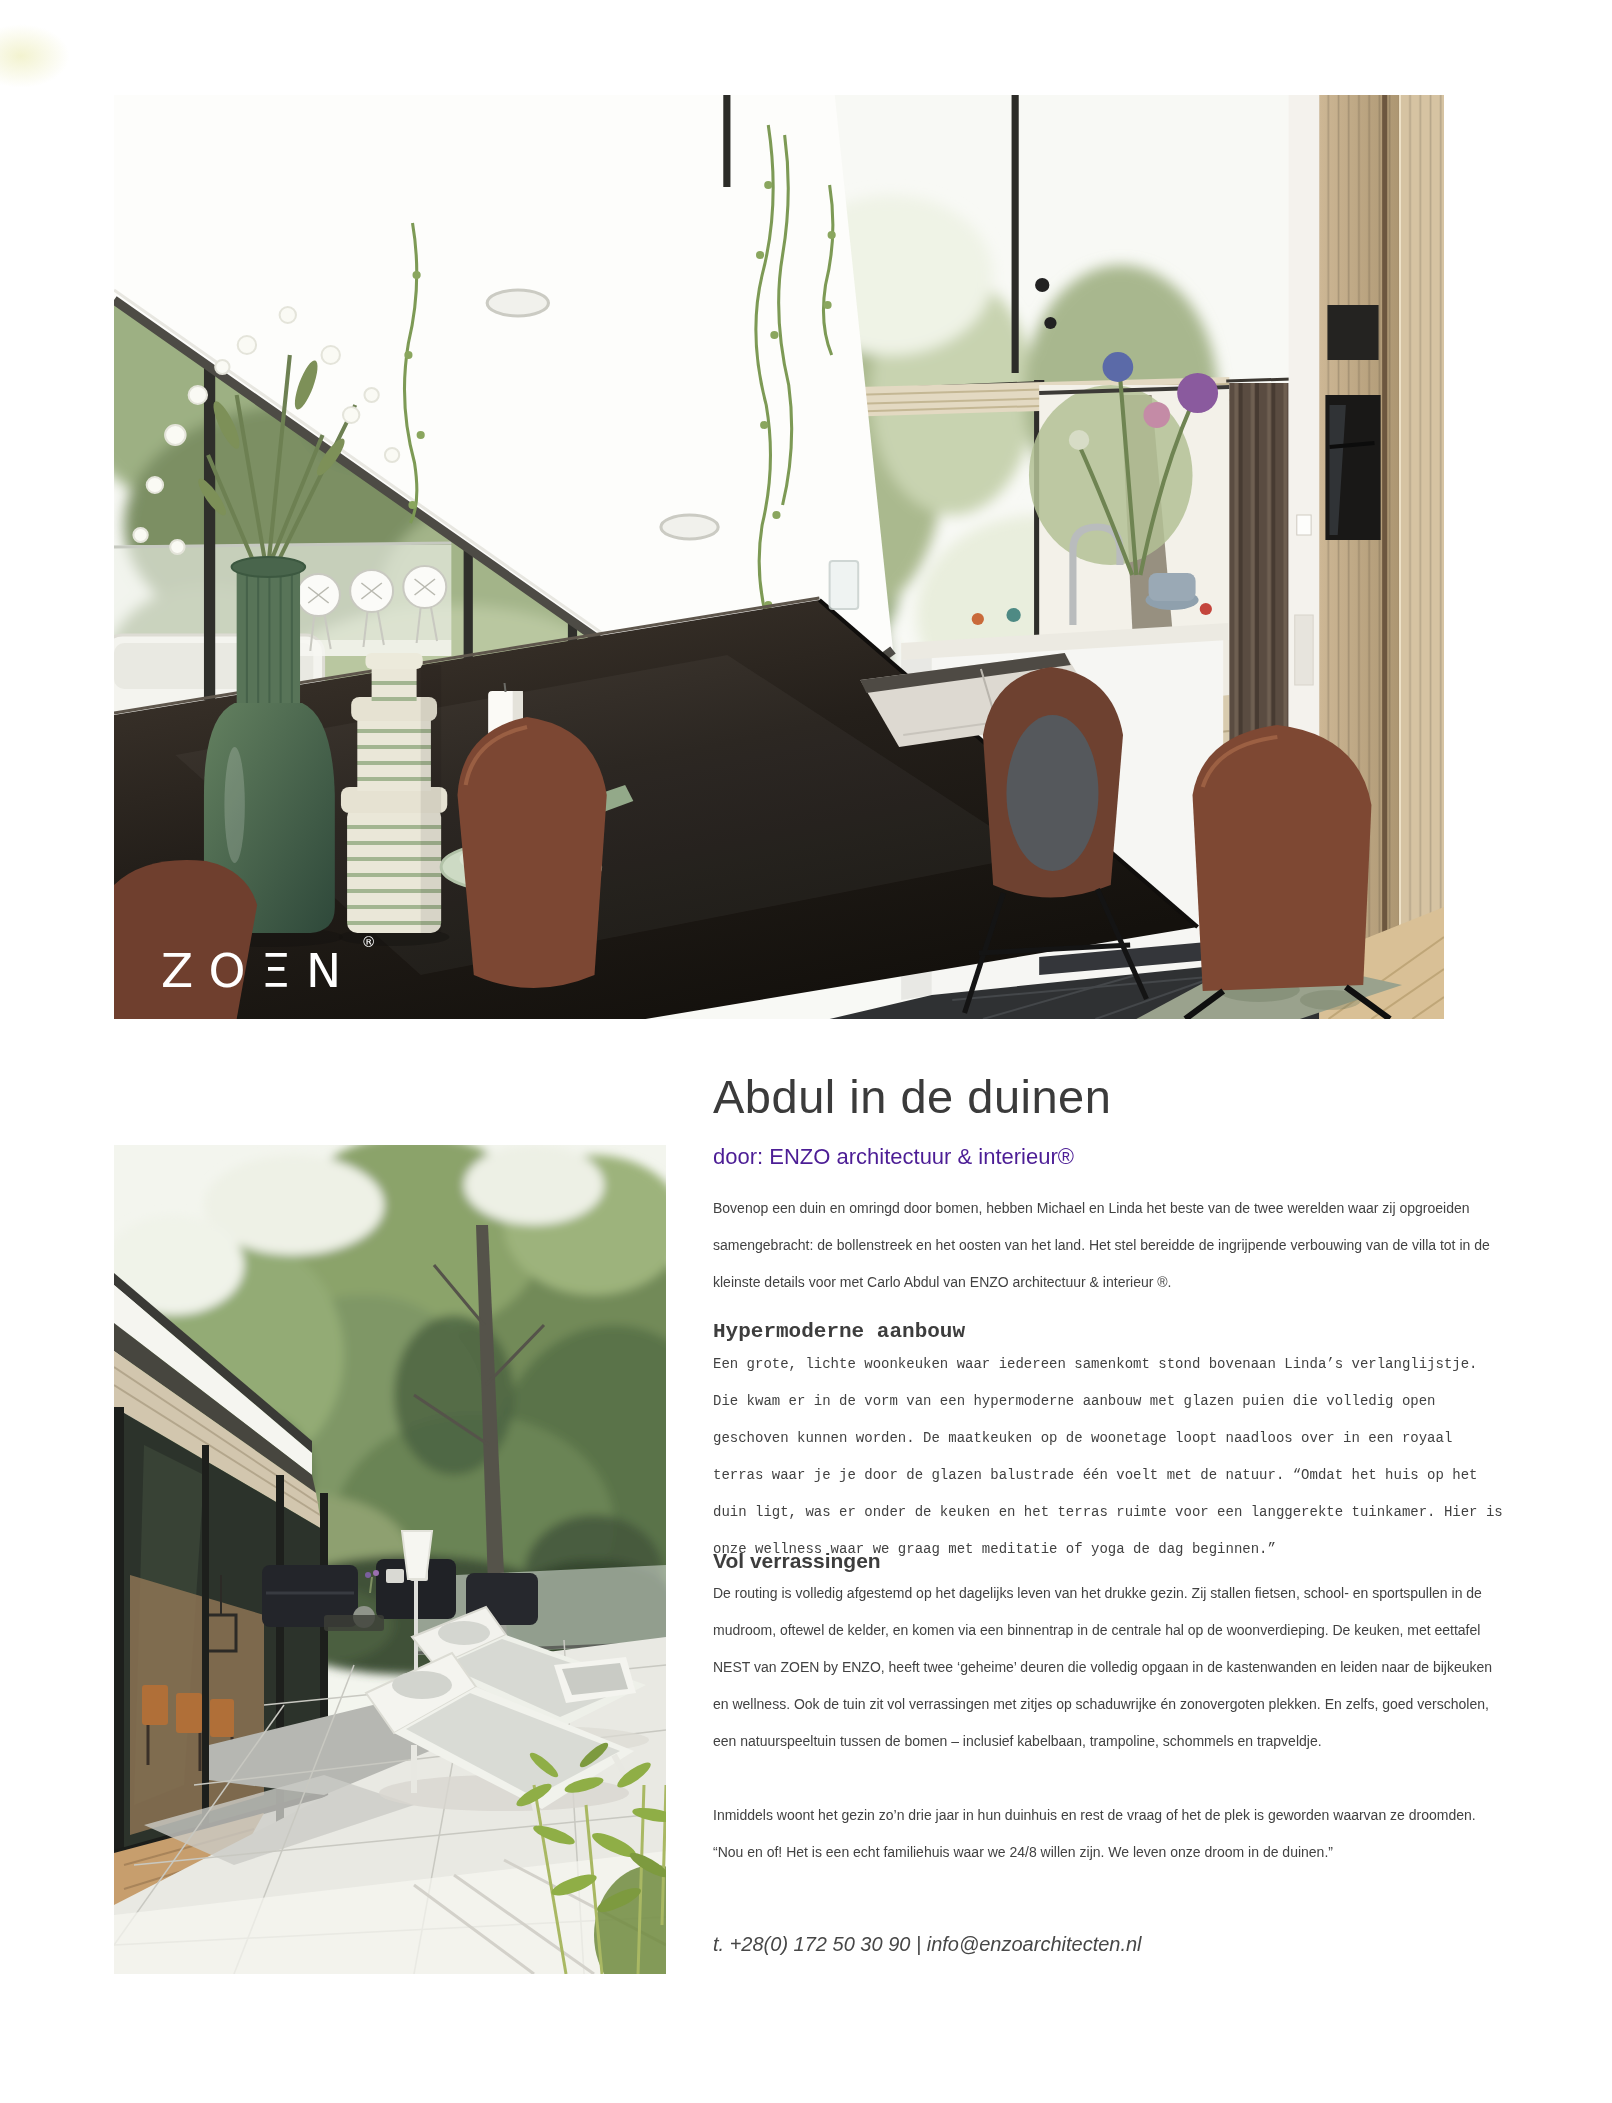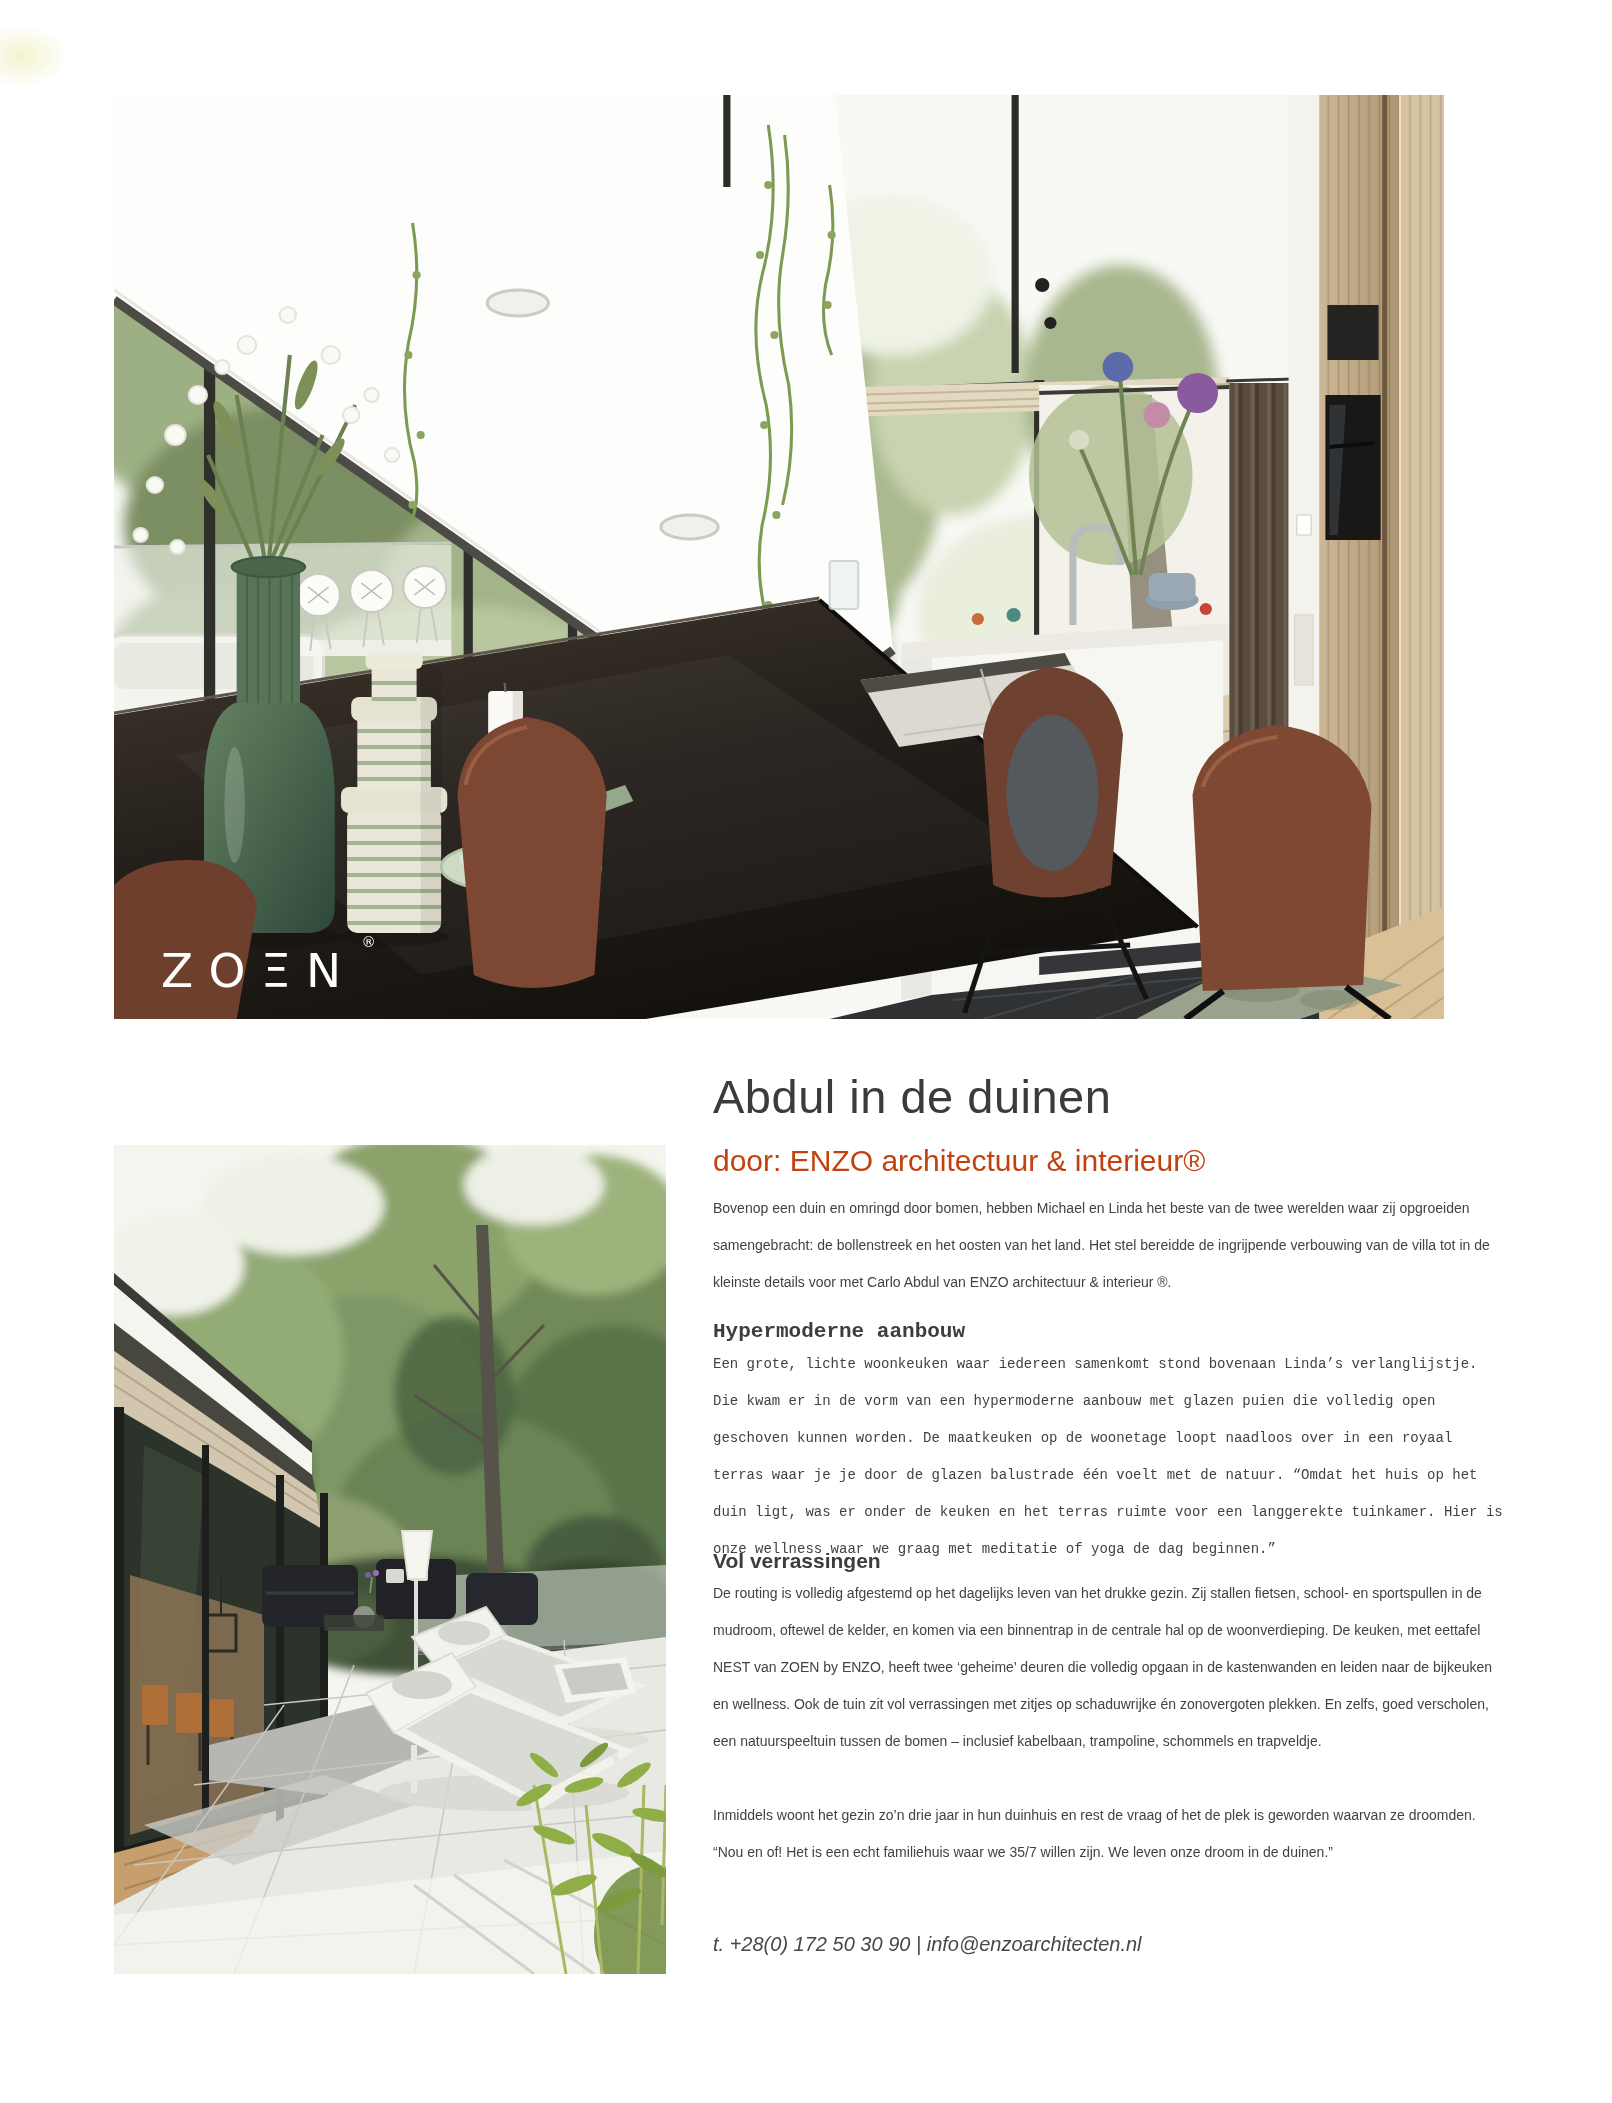--- a/index.html
+++ b/index.html
@@ -17,21 +17,21 @@
   .hero-photo{position:absolute;left:114px;top:95px;width:1330px;height:924px;overflow:hidden;background:#f3f4ee;}
   .terrace-photo{position:absolute;left:114px;top:1145px;width:552px;height:829px;overflow:hidden;background:#f3f5ee;}
   .hero-photo svg,.terrace-photo svg{display:block;width:100%;height:100%;}
 
   .article{position:absolute;left:713px;top:0;width:792px;}
   .article p{margin:0;}
   .title{
     position:absolute;left:0;top:1072px;margin:0;
     font-size:47px;font-weight:300;letter-spacing:.5px;color:#3b3b3b;line-height:1.08;
   }
-  .byline{position:absolute;left:0;top:1144px;font-size:30px;color:#c2410c;}
+  .byline{position:absolute;left:0;top:1144px;font-size:22px;color:#4c1d95;}
   .body-text{font-size:14px;line-height:37px;color:#424242;width:792px;}
   .intro{position:absolute;left:0;top:1190px;}
   .sec{position:absolute;left:0;width:792px;}
   .sec1{top:1318px;font-family:Liberation Mono, monospace;}
   .sec2{top:1547px;}
   .sec h3{margin:0;font-size:21px;line-height:27.5px;font-weight:700;color:#3d3d3d;}
   .closing{position:absolute;left:0;top:1797px;}
   .footer{position:absolute;left:0;top:1929px;width:792px;font-style:italic;font-size:20px;line-height:30px;color:#474747;}
   .footer p{margin:0;}
   .logo-text{font-family:"DejaVu Sans",sans-serif;letter-spacing:15px;font-weight:400;}
@@ -563,20 +563,20 @@
     <section class="sec sec1">
       <h3>Hypermoderne aanbouw</h3>
       <p class="body-text">Een grote, lichte woonkeuken waar iedereen samenkomt stond bovenaan Linda’s verlanglijstje. Die kwam er in de vorm van een hypermoderne aanbouw met glazen puien die volledig open geschoven kunnen worden. De maatkeuken op de woonetage loopt naadloos over in een royaal terras waar je je door de glazen balustrade één voelt met de natuur. “Omdat het huis op het duin ligt, was er onder de keuken en het terras ruimte voor een langgerekte tuinkamer. Hier is onze wellness waar we graag met meditatie of yoga de dag beginnen.”</p>
     </section>
 
     <section class="sec sec2">
       <h3>Vol verrassingen</h3>
       <p class="body-text">De routing is volledig afgestemd op het dagelijks leven van het drukke gezin. Zij stallen fietsen, school- en sportspullen in de mudroom, oftewel de kelder, en komen via een binnentrap in de centrale hal op de woonverdieping. De keuken, met eettafel NEST van ZOEN by ENZO, heeft twee ‘geheime’ deuren die volledig opgaan in de kastenwanden en leiden naar de bijkeuken en wellness. Ook de tuin zit vol verrassingen met zitjes op schaduwrijke én zonovergoten plekken. En zelfs, goed verscholen, een natuurspeeltuin tussen de bomen – inclusief kabelbaan, trampoline, schommels en trapveldje.</p>
     </section>
 
-    <p class="closing body-text">Inmiddels woont het gezin zo’n drie jaar in hun duinhuis en rest de vraag of het de plek is geworden waarvan ze droomden. “Nou en of! Het is een echt familiehuis waar we 35/7 willen zijn. We leven onze droom in de duinen.”</p>
+    <p class="closing body-text">Inmiddels woont het gezin zo’n drie jaar in hun duinhuis en rest de vraag of het de plek is geworden waarvan ze droomden. “Nou en of! Het is een echt familiehuis waar we 24/8 willen zijn. We leven onze droom in de duinen.”</p>
 
     <footer class="footer">
       <p>t. +28(0) 172 50 30 90 | info@enzoarchitecten.nl</p>
     </footer>
   </main>
 
 </div>
 
 </body></html>

